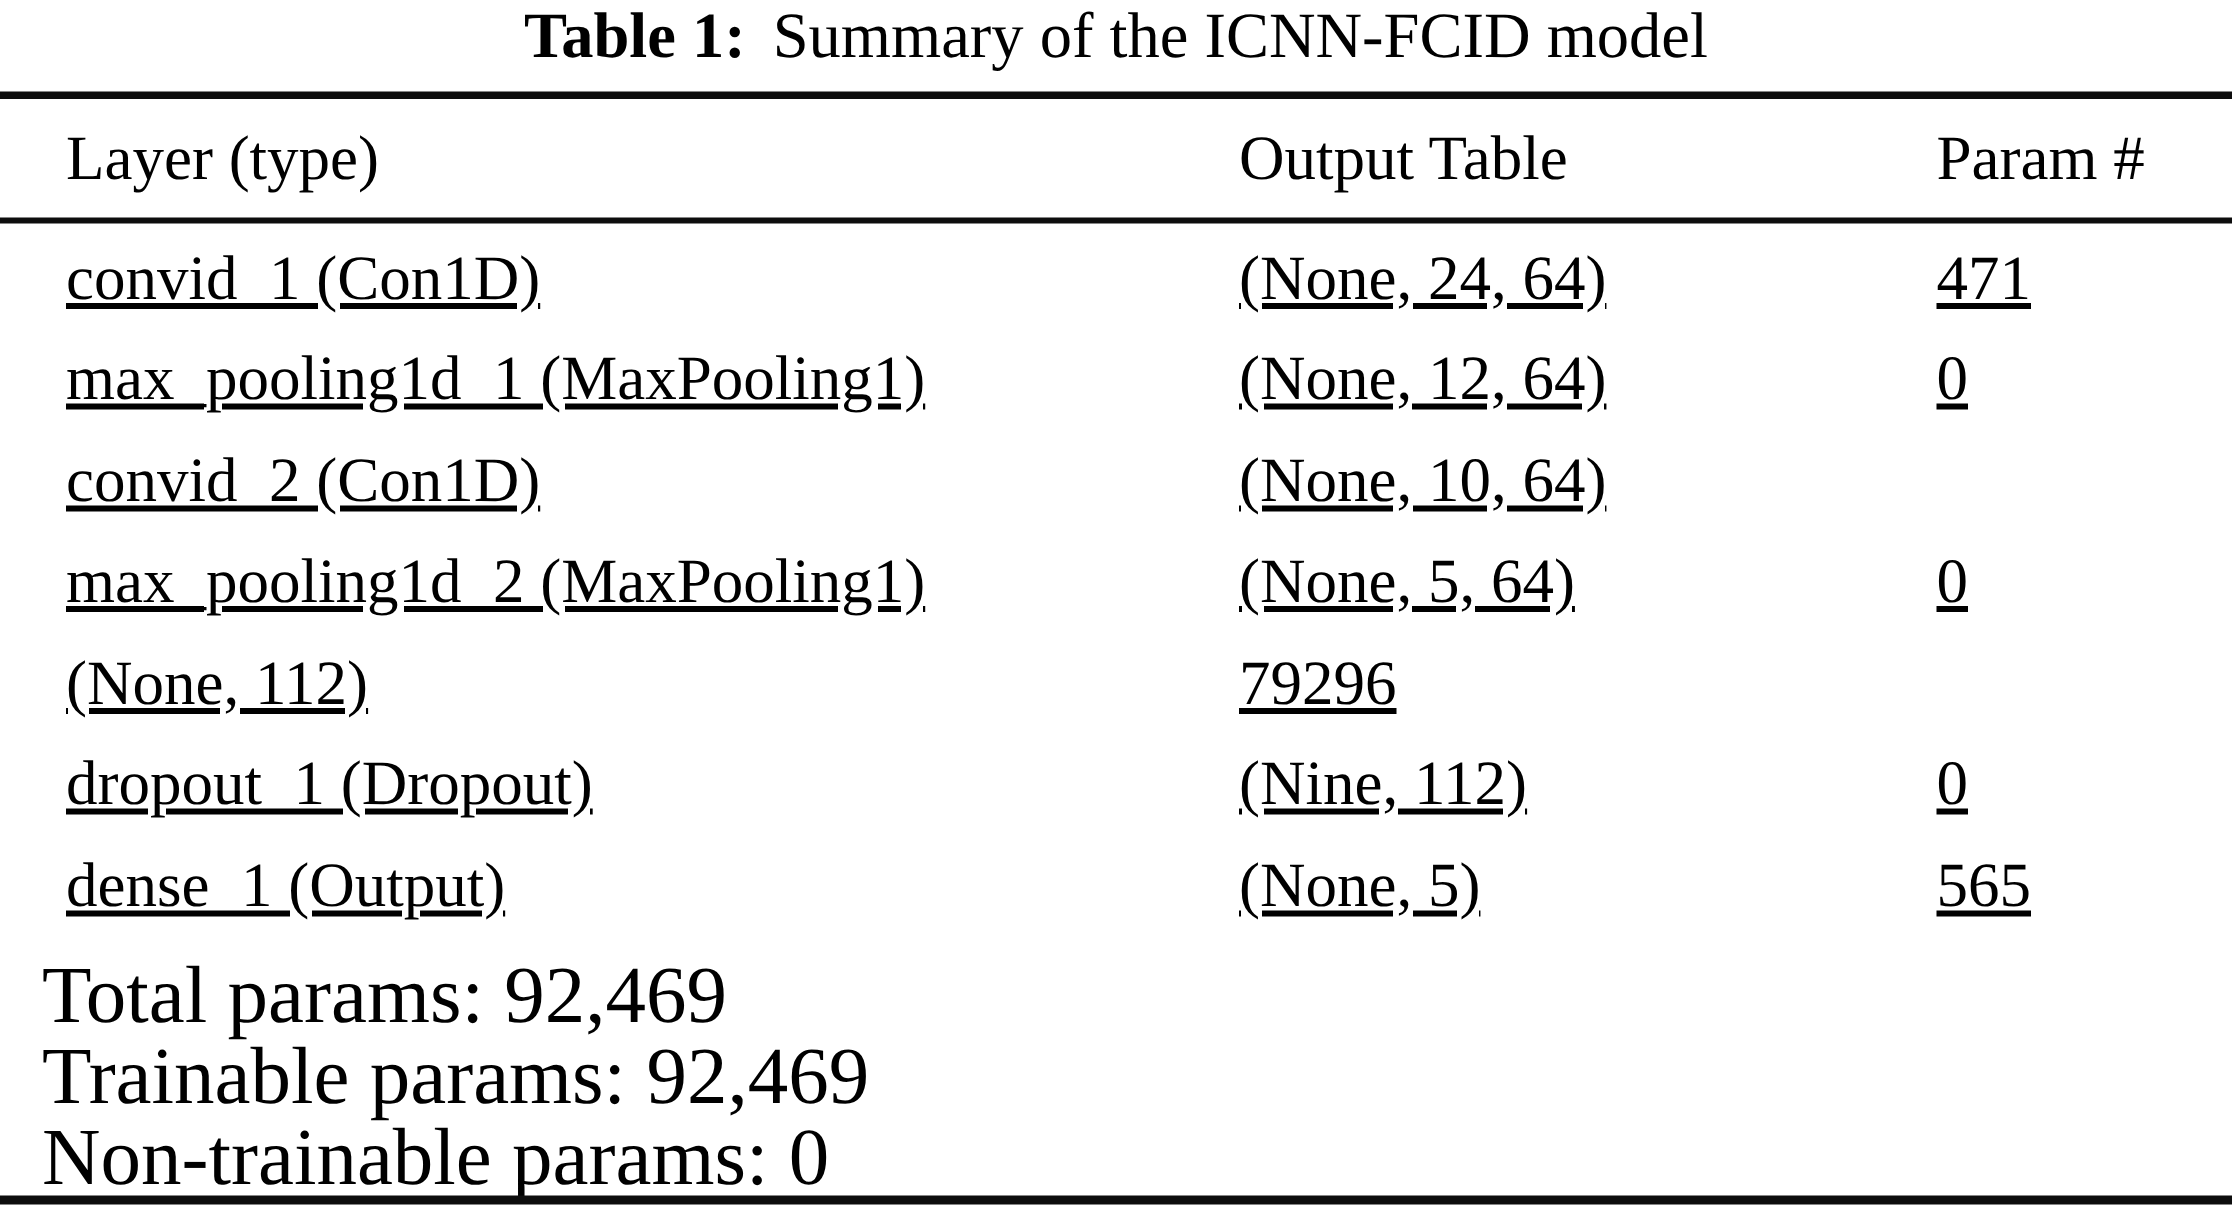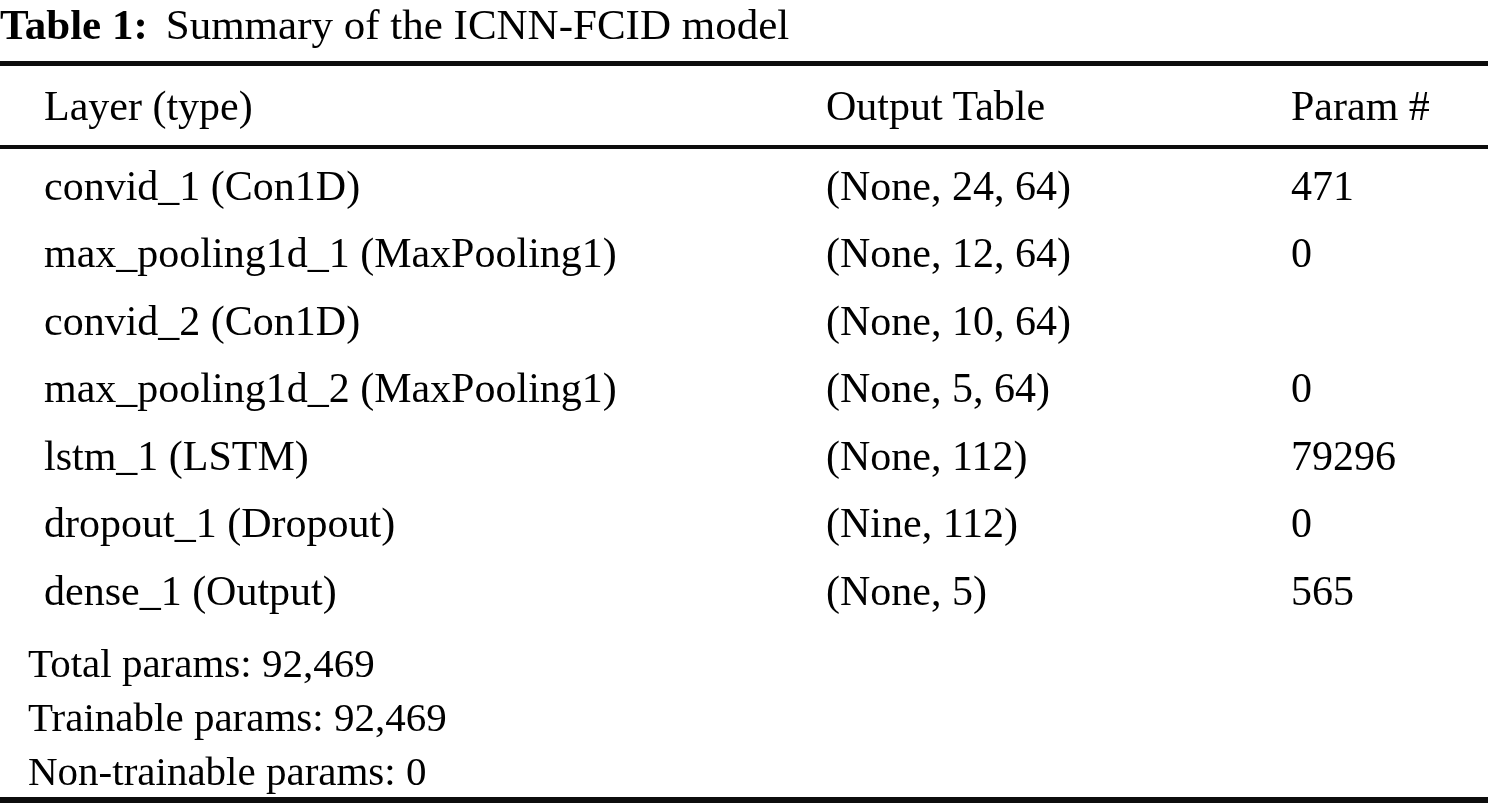--- a/index.html
+++ b/index.html
@@ -11,21 +11,21 @@
     background: #ffffff;
     color: #000000;
     font-family: "Liberation Serif", "DejaVu Serif", serif;
     overflow: hidden;
   }
   .caption {
     position: absolute;
     top: 0px;
     left: 0;
     width: 100%;
-    text-align: left;
+    text-align: center;
     font-size: 43px;
     line-height: 50px;
     white-space: nowrap;
   }
   .caption-label { font-weight: bold; margin-right: 18px; }
   .rule {
     position: absolute;
     left: 0;
     width: 100%;
     background: #0d0d0d;
@@ -43,30 +43,31 @@
     align-items: center;
     font-size: 42px;
     white-space: nowrap;
   }
   .header-row { top: 66px; height: 79px; }
   .body-rows {
     position: absolute;
     top: 152px;
     left: 0;
     width: 100%;
+    text-decoration: underline;
   }
   .body-rows .grid-row {
     position: relative;
     height: 67.5px;
   }
   .footer-block {
     position: absolute;
     top: 636px;
     left: 28px;
-    font-size: 41px;
+    font-size: 54px;
     line-height: 54px;
     white-space: nowrap;
   }
 </style>
 </head>
 <body>
 
 <div class="page">
 
   <div class="caption">
@@ -97,21 +98,20 @@
     <div class="grid-row">
       <div>convid_2 (Con1D)</div>
       <div>(None, 10, 64)</div>
     </div>
     <div class="grid-row">
       <div>max_pooling1d_2 (MaxPooling1)</div>
       <div>(None, 5, 64)</div>
       <div>0</div>
     </div>
     <div class="grid-row">
-      <div>lstm_1 (LSTM)</div>
       <div>(None, 112)</div>
       <div>79296</div>
     </div>
     <div class="grid-row">
       <div>dropout_1 (Dropout)</div>
       <div>(Nine, 112)</div>
       <div>0</div>
     </div>
     <div class="grid-row">
       <div>dense_1 (Output)</div>

